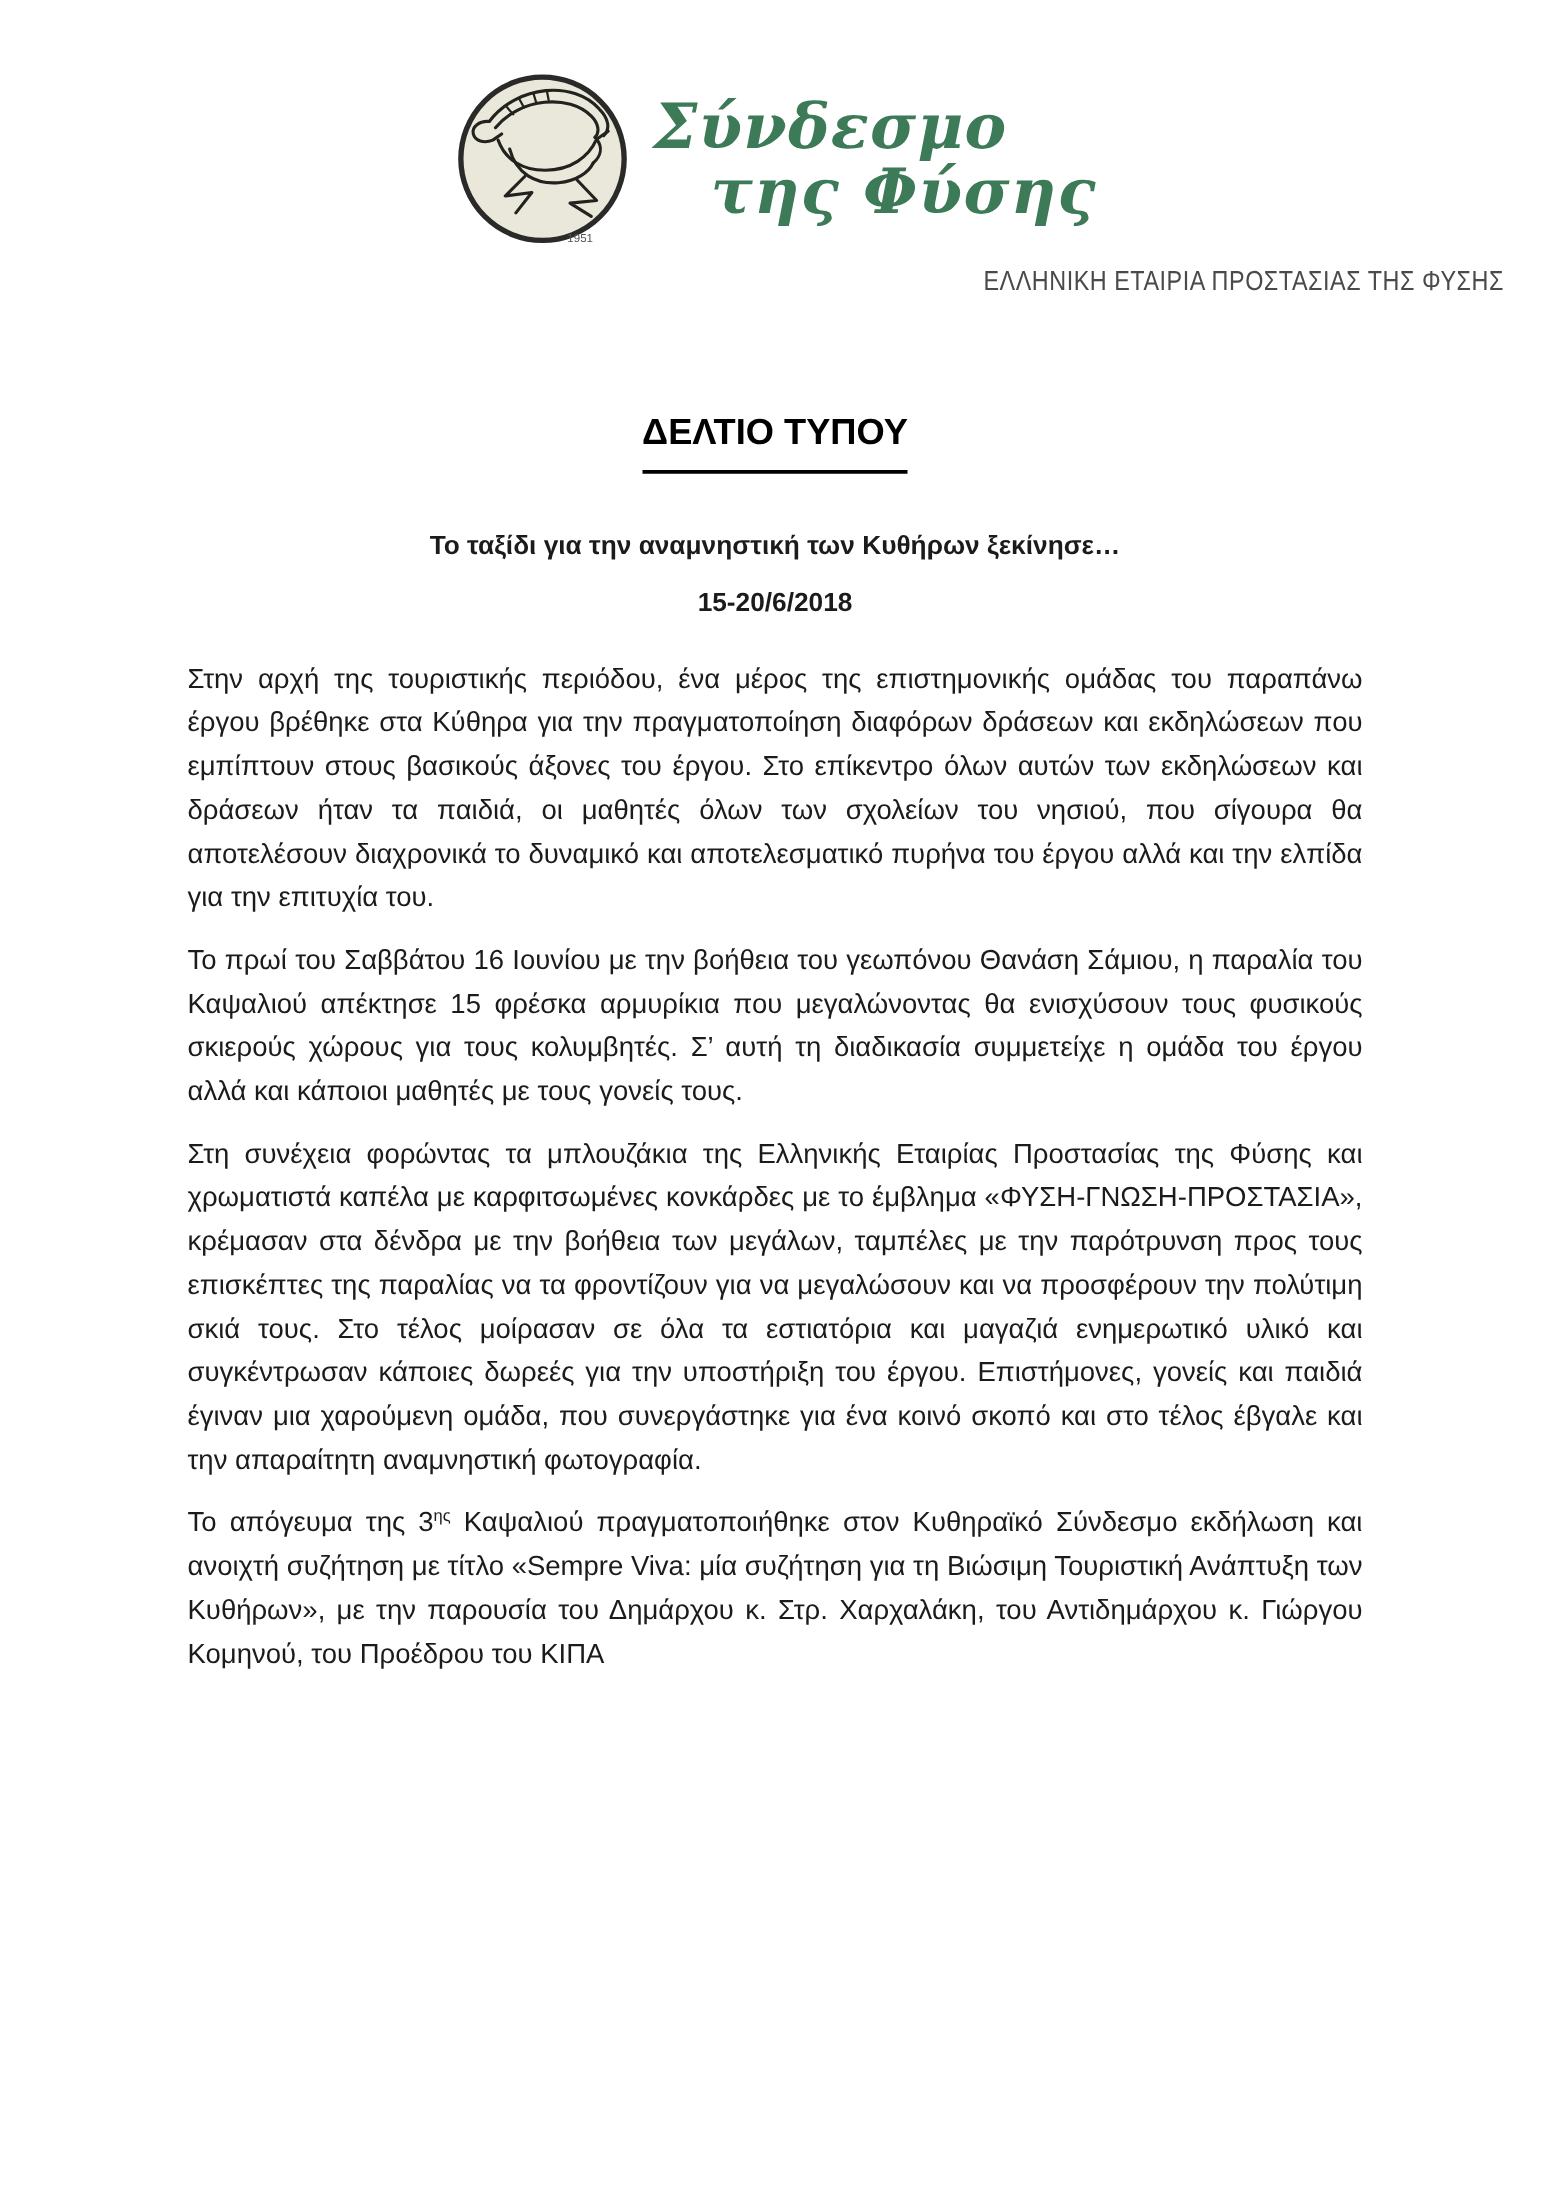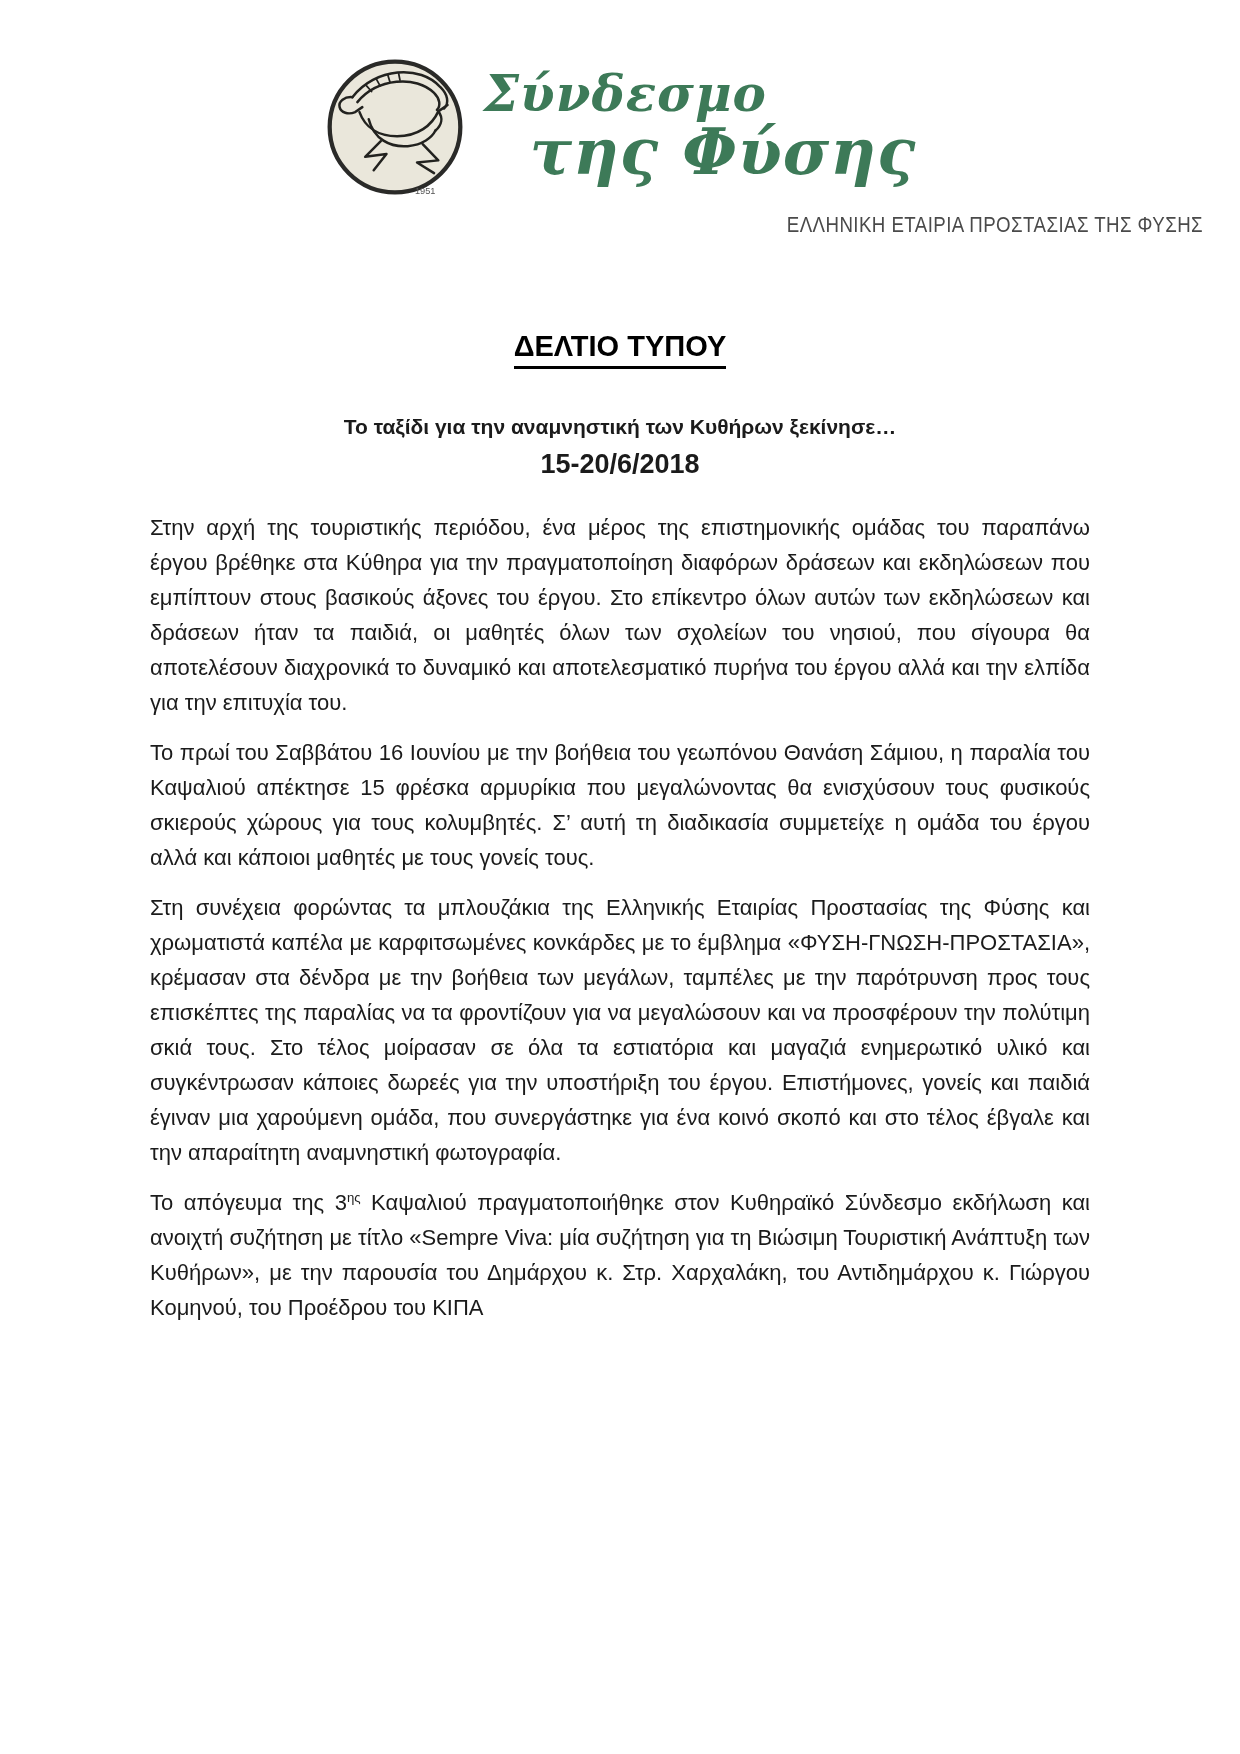--- a/index.html
+++ b/index.html
@@ -33,21 +33,21 @@
   }
   .logo-wordmark {
     font-family: "DejaVu Serif", "Liberation Serif", serif;
     font-style: italic;
     font-weight: bold;
     line-height: 1.04;
     letter-spacing: 1px;
     text-align: left;
   }
   .logo-wordmark .line1 { font-size: 50px; display: block; }
-  .logo-wordmark .line2 { font-size: 63px; display: block; margin-left: 46px; }
+  .logo-wordmark .line2 { font-size: 50px; display: block; margin-left: 46px; }
   .org-caption {
     text-align: right;
     margin-top: 14px;
     white-space: nowrap;
   }
   .org-caption .squeeze {
     display: inline-block;
     transform: scaleX(0.85);
     transform-origin: center;
     font-size: 22px;
@@ -63,33 +63,33 @@
   .doc-title {
     text-align: center;
     margin: 92px 0 0 0;
     font-size: 29px;
     font-weight: bold;
     color: #000000;
   }
   .doc-title .underlined {
     display: inline-block;
     border-bottom: 3px solid #000000;
-    padding-bottom: 3px;
+    padding-bottom: 13px;
   }
   .doc-subtitle {
     text-align: center;
     margin: 46px 0 0 0;
     font-size: 21px;
     font-weight: bold;
     color: #1b1b1b;
   }
   .doc-date {
     text-align: center;
-    margin: 10px 0 0 0;
-    font-size: 27px;
+    margin: 22px 0 0 0;
+    font-size: 21px;
     font-weight: bold;
     color: #1b1b1b;
   }
   .doc p.body-par {
     font-size: 22px;
     line-height: 35px;
     text-align: justify;
     margin: 15px 0 0 0;
   }
   .doc p.body-par.first {

